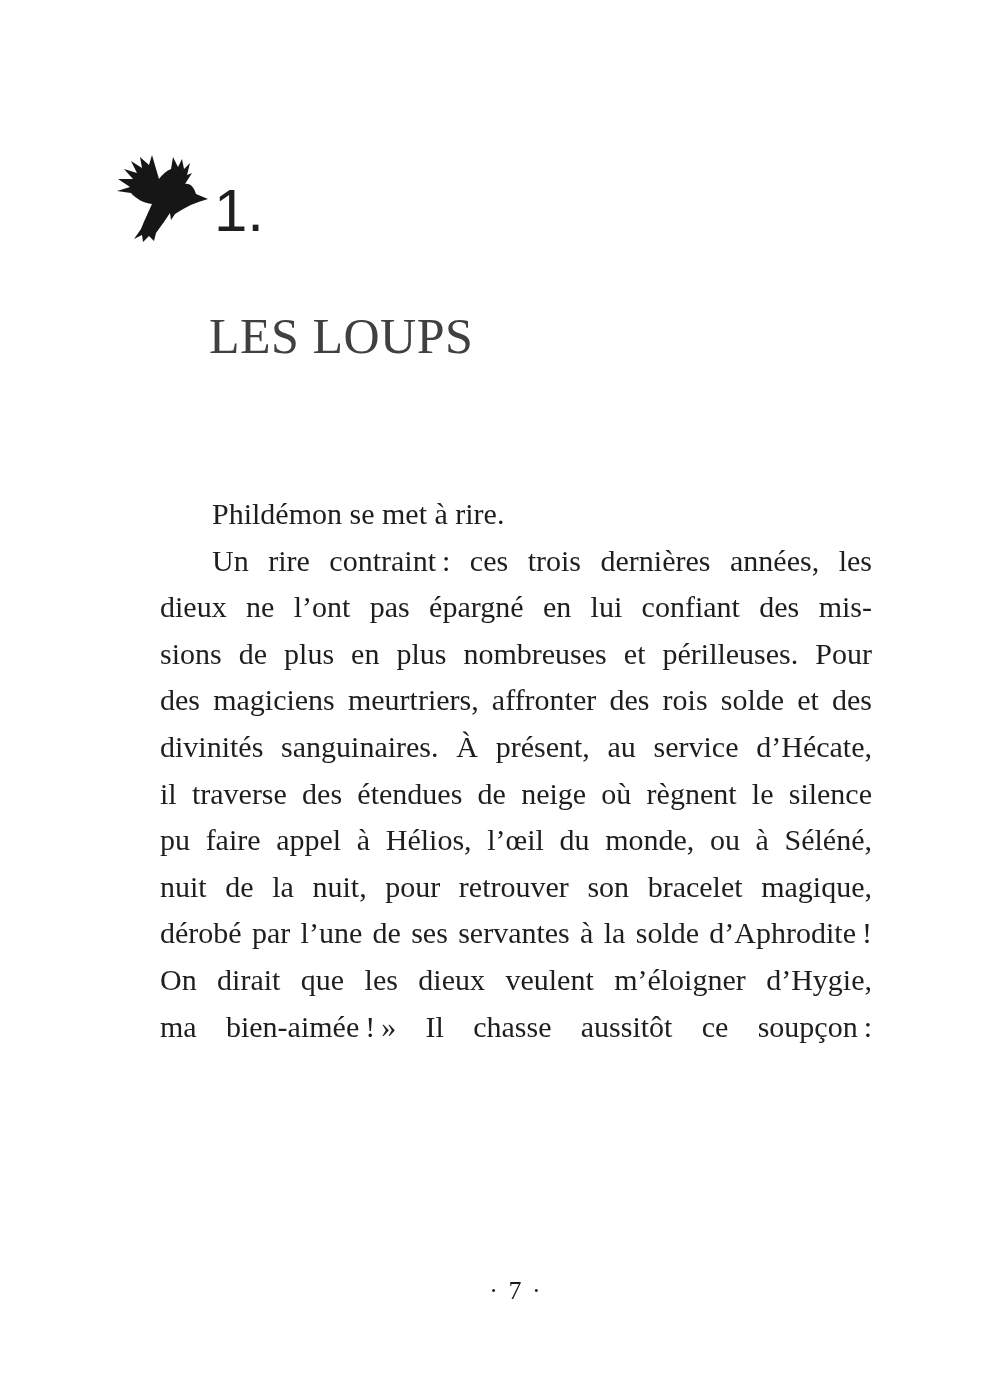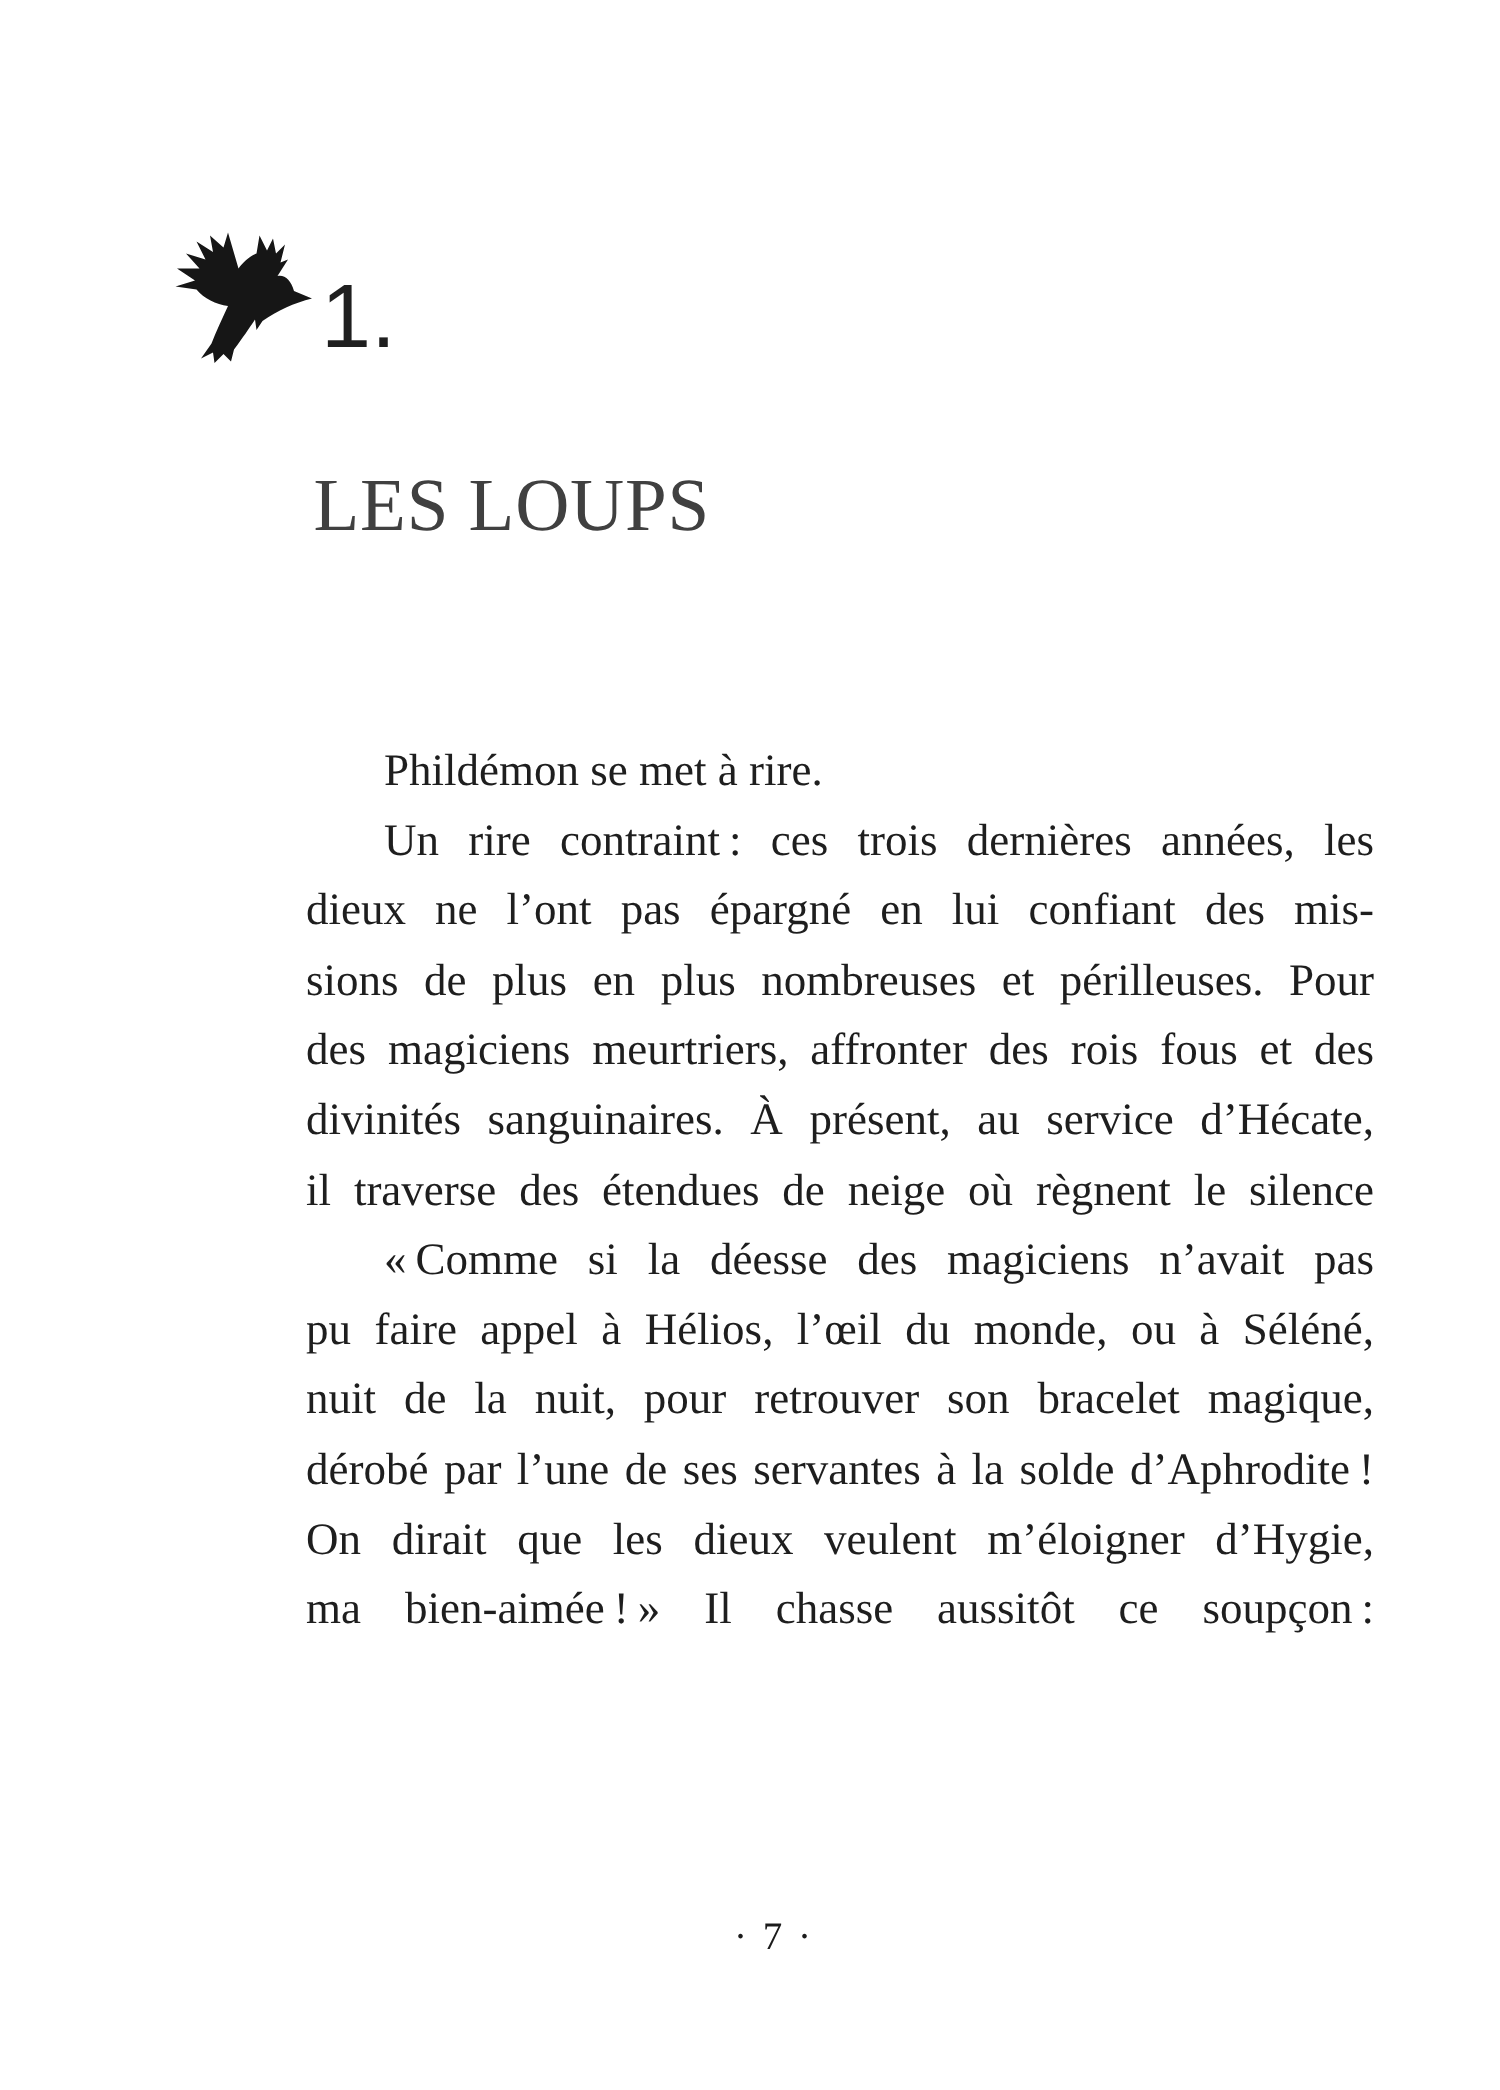--- a/index.html
+++ b/index.html
@@ -30,21 +30,20 @@
     font-size: 50px; line-height: 1;
     letter-spacing: 0.5px;
     color: #404040;
   }
 
   .text-block {
     position: absolute; left: 160px; top: 491px;
     width: 712px;
     font-size: 30px;
     color: #1e1e1e;
-    margin-left: 44px;
   }
   .line {
     height: 46.6px; line-height: 46.6px;
     text-align: left;
   }
   .line.j { text-align: justify; text-align-last: justify; }
   .line.ind { padding-left: 52px; }
 
   .folio {
     position: absolute; left: 160px; top: 1275px;
@@ -80,24 +79,23 @@
 
   <div class="chapter-number">1.</div>
 
   <h1 class="chapter-title" style="margin:0; font-weight:normal;">LES LOUPS</h1>
 
   <div class="text-block">
     <div class="line ind">Phildémon se met à rire.</div>
     <div class="line ind j">Un rire contraint : ces trois dernières années, les</div>
     <div class="line j">dieux ne l’ont pas épargné en lui confiant des mis-</div>
     <div class="line j">sions de plus en plus nombreuses et périlleuses. Pour</div>
-    <div class="line j">des magiciens meurtriers, affronter des rois fous et des</div>
+    <div class="line j">des magiciens meurtriers, affronter des rois solde et des</div>
     <div class="line j">divinités sanguinaires. À présent, au service d’Hécate,</div>
     <div class="line j">il traverse des étendues de neige où règnent le silence</div>
-    <div class="line ind j">« Comme si la déesse des magiciens n’avait pas</div>
     <div class="line j">pu faire appel à Hélios, l’œil du monde, ou à Séléné,</div>
     <div class="line j">nuit de la nuit, pour retrouver son bracelet magique,</div>
     <div class="line j">dérobé par l’une de ses servantes à la solde d’Aphrodite !</div>
     <div class="line j">On dirait que les dieux veulent m’éloigner d’Hygie,</div>
     <div class="line j">ma bien-aimée ! » Il chasse aussitôt ce soupçon :</div>
   </div>
 
   <div class="folio">· 7 ·</div>
 
 </div>

